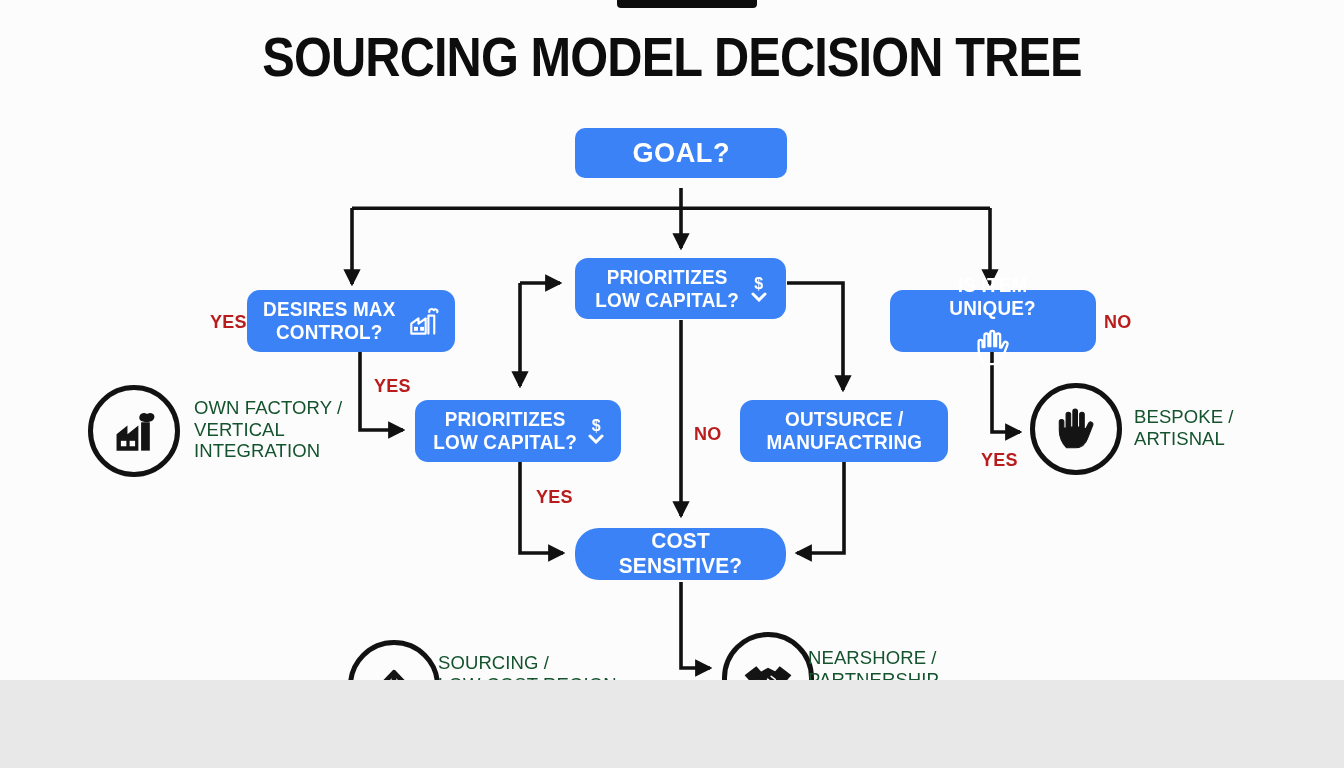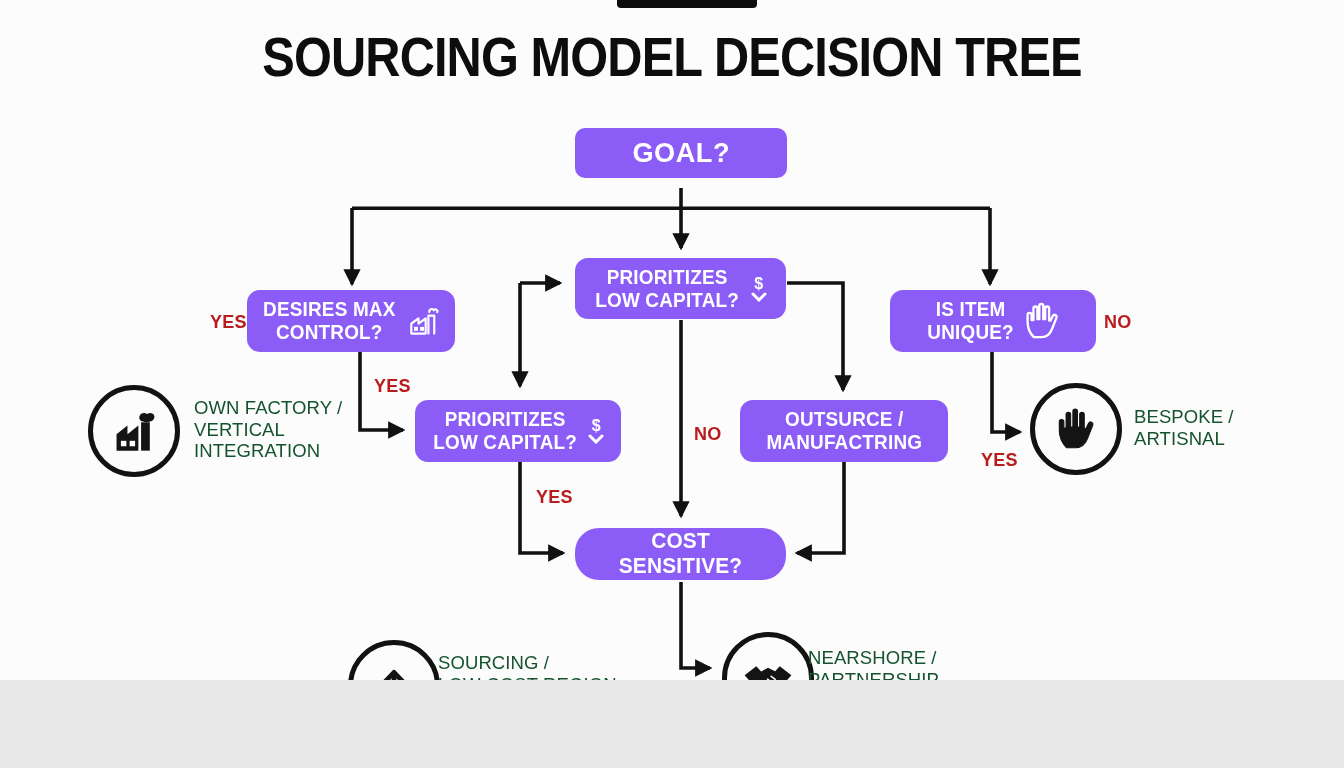--- a/index.html
+++ b/index.html
@@ -13,21 +13,21 @@
     position:absolute;left:0;right:0;top:24px;text-align:center;
     font-size:56px;font-weight:bold;letter-spacing:-1px;color:#0d0d0d;
     transform:scaleX(0.87);transform-origin:50% 50%;white-space:nowrap;
   }
   .top-artifact{
     position:absolute;left:617px;top:0;width:140px;height:8px;
     background:#0d0d0d;border-radius:0 0 4px 4px;
   }
   .edges{position:absolute;left:0;top:0;pointer-events:none;}
   .node{
-    position:absolute;background:#8b5cf6;color:#fff;border-radius:13px;
+    position:absolute;background:#3b82f6;color:#fff;border-radius:13px;
     display:flex;align-items:center;justify-content:center;gap:8px;
     box-sizing:border-box;padding:4px 10px;
   }
   .node-label{
     white-space:pre-line;text-align:center;font-weight:bold;
     font-size:19.5px;line-height:1.16;letter-spacing:0.2px;
     transform:scaleX(0.97);
   }
   .node-goal .node-label{font-size:28px;letter-spacing:0.5px;}
   .node-cost .node-label{font-size:21.5px;}
@@ -105,21 +105,21 @@
     <span class="node-label">PRIORITIZES
 LOW CAPITAL?</span>
     <span class="node-icon dollar-icon">
       <span class="ds">$</span>
       <svg width="18" height="10" viewBox="0 0 18 10">
         <path d="M3 2 L9 8 L15 2" stroke="#fff" stroke-width="3" fill="none" stroke-linecap="round"></path>
       </svg>
     </span>
   </div>
 
-  <div class="node" style="left:890px;top:290px;width:206px;height:62px;">
+  <div class="node" style="left:890px;top:290px;width:206px;height:62px;flex-direction:column;">
     <span class="node-label">IS ITEM
 UNIQUE?</span>
     <span class="node-icon">
       <svg width="36" height="40" viewBox="0 0 40 44">
         <path d="M11 40 C7 36 4 30 4 23 L4 15 c0-2.8 4.4-2.8 4.4 0 L8.4 21 L10.5 21 L10.5 8 c0-2.8 4.4-2.8 4.4 0 L14.9 20 L17 20 L17 5 c0-2.8 4.4-2.8 4.4 0 L21.4 20 L23.5 20 L23.5 8 c0-2.8 4.4-2.8 4.4 0 L27.9 21.5 L29.5 21.5 L32 16.5 c1.4-2.6 5-1 4 2 L31.5 30 C29.5 36 25 40 19.5 40 Z" fill="none" stroke="#fff" stroke-width="2.6" stroke-linejoin="round"></path>
       </svg>
     </span>
   </div>
 
   <div class="node" style="left:415px;top:400px;width:206px;height:62px;">

